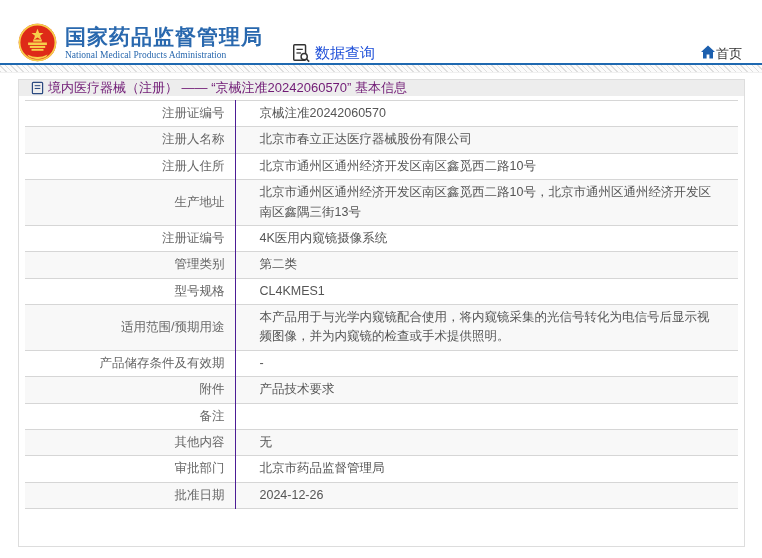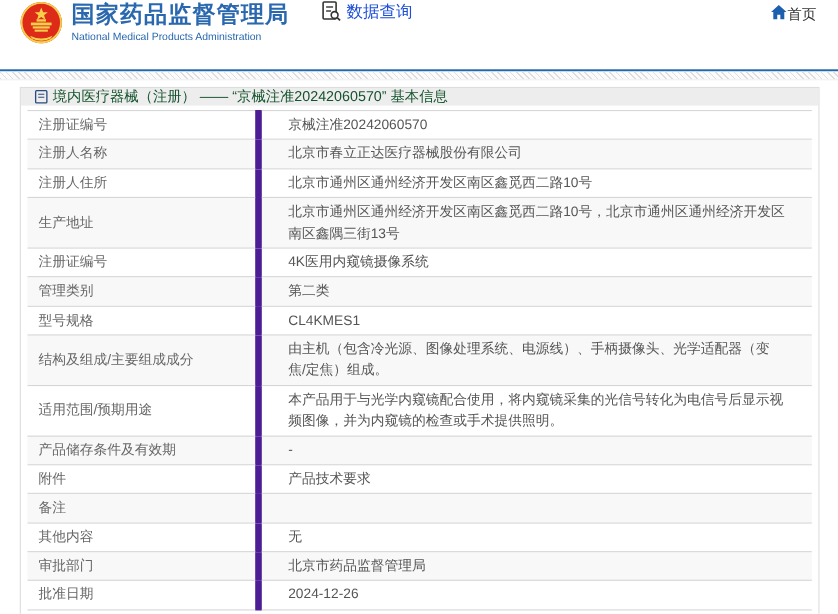--- a/index.html
+++ b/index.html
@@ -1,20 +1,20 @@
 <!DOCTYPE html>
 <html><head>
 <meta charset="utf-8">
 <style>
   * { margin:0; padding:0; box-sizing:border-box; }
   html,body { width:762px; height:558px; background:#fff; overflow:hidden;
               font-family:"Liberation Sans","DejaVu Sans",sans-serif; }
 
   
-  .header { height:63px; display:flex; align-items:flex-start; background:#fff; }
+  .header { height:63px; display:flex; align-items:flex-end; background:#fff;font-family:Liberation Serif, serif; }
   .logo { display:flex; align-items:center; margin-left:17px; cursor:pointer; }
   .emblem { width:41px; height:41px; flex:0 0 auto; }
   .logo-text { margin-left:7px; }
   .logo-title { font-size:21px; font-weight:bold; color:#2968ae; letter-spacing:1px; line-height:1.15; }
   .logo-sub { font-size:9.5px; color:#2968ae; margin-top:1px; }
   .data-query { display:flex; align-items:center; margin-left:28px; cursor:pointer; }
   .data-query .dq-icon { width:20px; height:20px; margin-right:4px; }
   .data-query .dq-label { font-size:15px; color:#1d4ed8; }
   .spacer { flex:1; }
   .top-nav { display:flex; align-items:center; margin-right:20px; }
@@ -24,31 +24,31 @@
 
   
   .blue-rule { height:2px; background:#1e68b0; }
   .hatch { height:8px; background:
            repeating-linear-gradient(45deg,#dedede 0 1px,transparent 1px 4px), #fbfbfb;
            border-bottom:1px solid #f0f0f0; }
 
   
   .container { margin:6px 17px 0 18px; border:1px solid #ddd; background:#fff; min-height:468px; }
   .breadcrumb { height:16px; background:#ededed; display:flex; align-items:center;
-                padding:0 12px; font-size:13px; color:#14532d;text-align:right; }
+                padding:0 12px; font-size:13px; color:#701a75;text-align:right; }
   .breadcrumb svg { width:13px; height:14px; margin-right:4px; flex:0 0 auto; }
 
   
   .tbl-wrap { padding:4px 6px 6px 6px; }
   table.info { width:100%; border-collapse:collapse; table-layout:fixed; }
   table.info tr { border-top:1px solid #d6d6d6; }
   table.info tr:last-child { border-bottom:1px solid #d6d6d6; }
   table.info tr:nth-child(even) { background:#f8f8f8; }
-  td.lbl { width:210px; text-align:left; vertical-align:middle; padding:3px 10px;
-           font-size:12.5px; color:#666; border-right:6px solid #4c1d95; line-height:1.55; }
+  td.lbl { width:210px; text-align:right; vertical-align:middle; padding:3px 10px;
+           font-size:12.5px; color:#666; border-right:1px solid #4c1d95; line-height:1.55; }
   td.val { text-align:left; vertical-align:middle; padding:3px 24px;
            font-size:12.5px; color:#555; line-height:1.55; word-break:break-all; }
 </style>
 </head>
 <body>
 
 <div class="header">
   <div class="logo">
     <svg class="emblem" viewBox="0 0 48 48">
       <circle cx="24" cy="24" r="22" fill="#de2a18"></circle>
@@ -127,24 +127,20 @@
           </tr>
           <tr>
             <td class="lbl"><span>管理类别</span></td>
             <td class="val"><span>第二类</span></td>
           </tr>
           <tr>
             <td class="lbl"><span>型号规格</span></td>
             <td class="val"><span>CL4KMES1</span></td>
           </tr>
           <tr>
-            <td class="lbl"><span>结构及组成/主要组成成分</span></td>
-            <td class="val"><span>由主机（包含冷光源、图像处理系统、电源线）、手柄摄像头、光学适配器（变焦/定焦）组成。</span></td>
-          </tr>
-          <tr>
             <td class="lbl"><span>适用范围/预期用途</span></td>
             <td class="val"><span>本产品用于与光学内窥镜配合使用，将内窥镜采集的光信号转化为电信号后显示视频图像，并为内窥镜的检查或手术提供照明。</span></td>
           </tr>
           <tr>
             <td class="lbl"><span>产品储存条件及有效期</span></td>
             <td class="val"><span>-</span></td>
           </tr>
           <tr>
             <td class="lbl"><span>附件</span></td>
             <td class="val"><span>产品技术要求</span></td>

